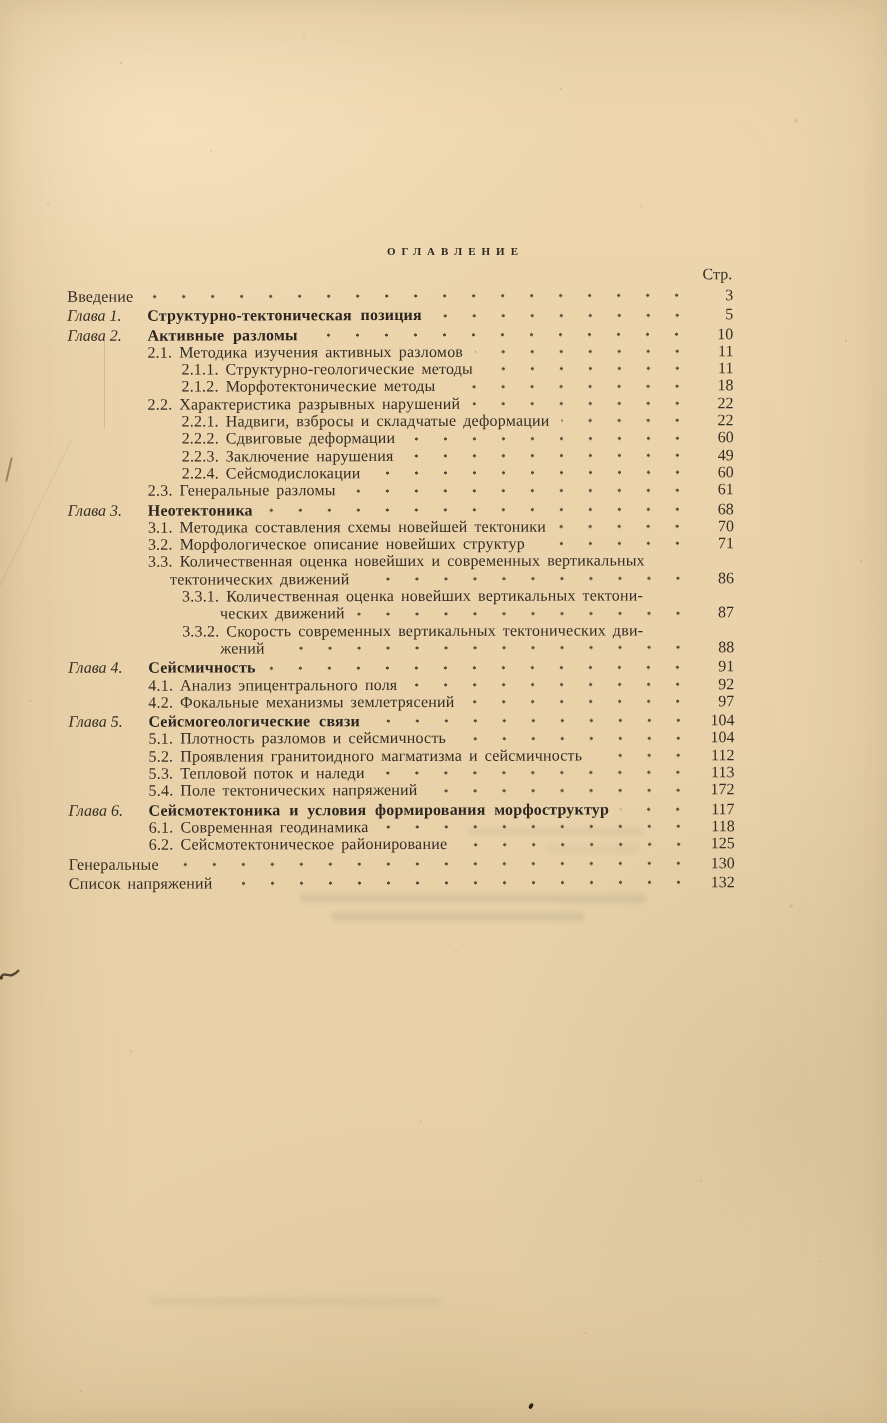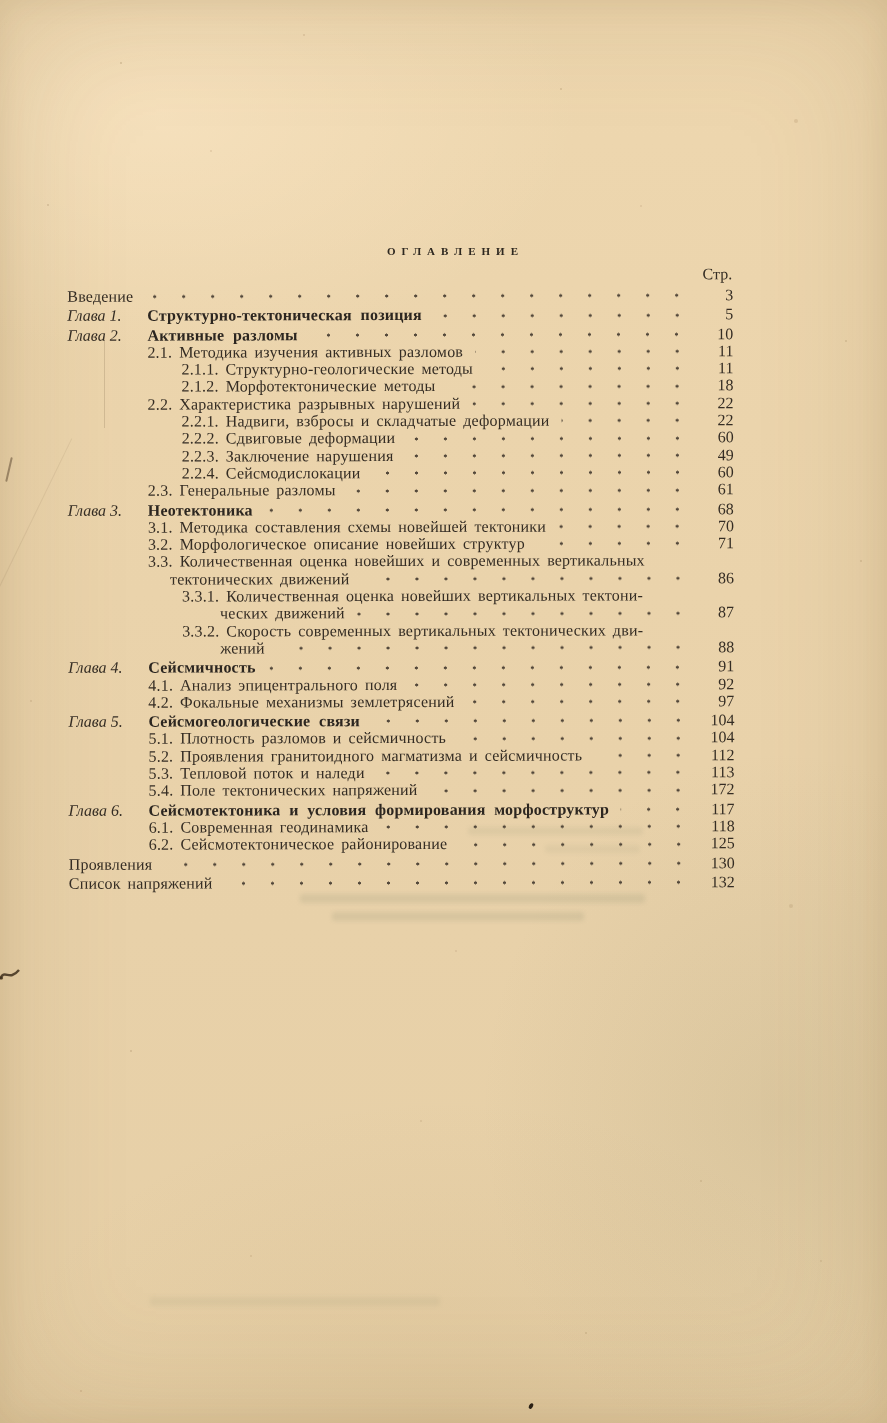--- a/index.html
+++ b/index.html
@@ -254,21 +254,21 @@
           <span class="label">6.1. Современная геодинамика</span>
           <span class="leader"></span>
           <span class="pagenum">118</span>
         </div>
         <div class="row ind-l1">
           <span class="label">6.2. Сейсмотектоническое районирование</span>
           <span class="leader"></span>
           <span class="pagenum">125</span>
         </div>
         <div class="row ind-l0 gap">
-          <span class="label">Проявления</span>
+          <span class="label">Генеральные</span>
           <span class="leader"></span>
           <span class="pagenum">130</span>
         </div>
         <div class="row ind-l0 gap">
           <span class="label">Список напряжений</span>
           <span class="leader"></span>
           <span class="pagenum">132</span>
         </div>
       </div>
   </div>

